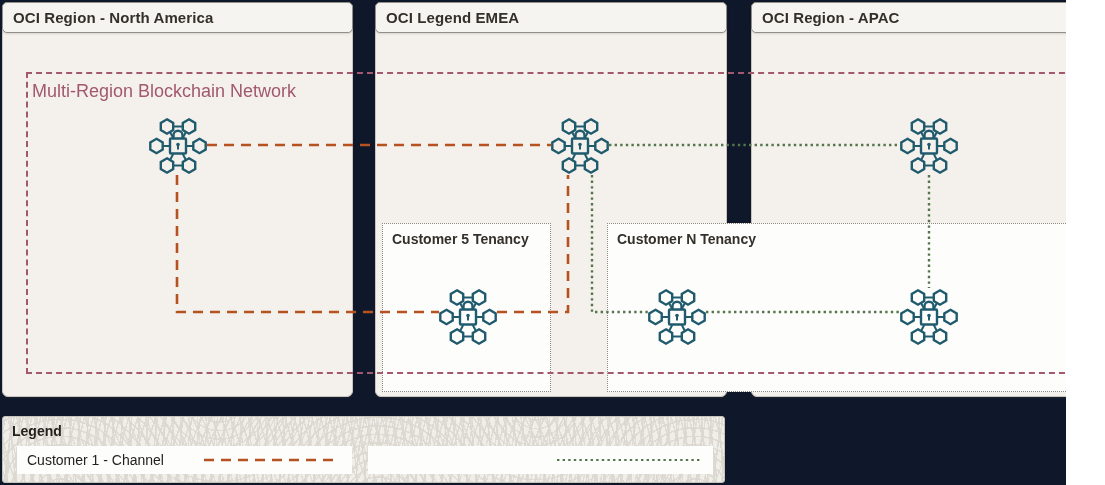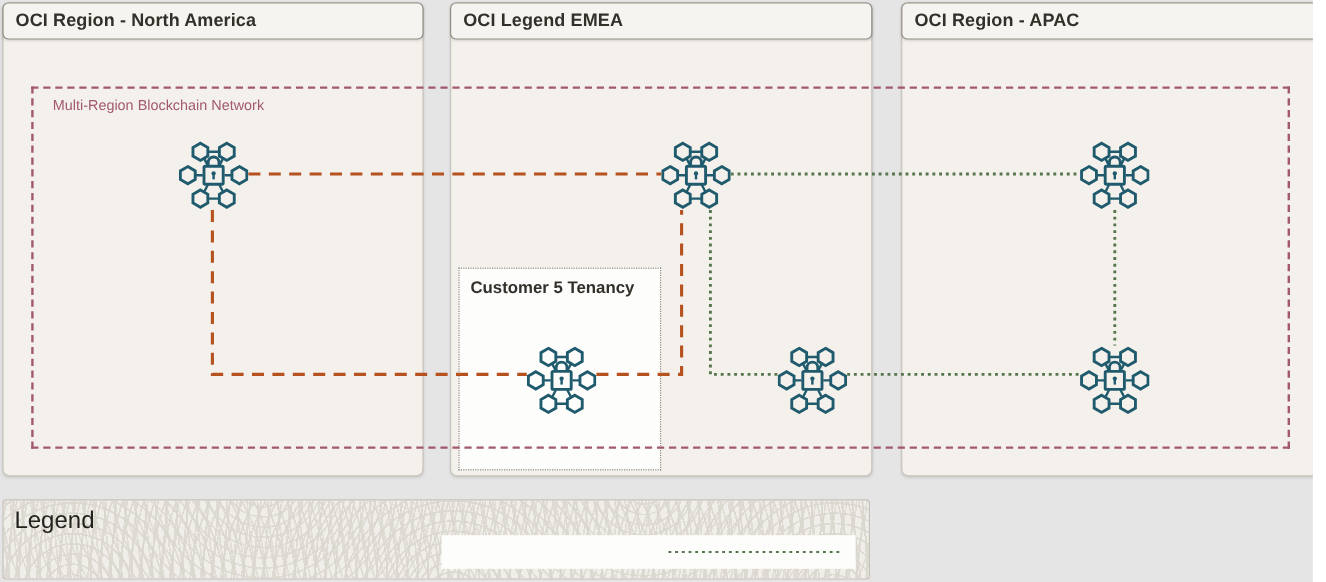--- a/index.html
+++ b/index.html
@@ -1,18 +1,18 @@
 <!DOCTYPE html>
 <html style="--channel-customer1: #b5521f; --channel-customern: #55754d; --network-border: #a2596f; --node-icon: #1f5a6d;"><head>
 <meta charset="utf-8">
 <style>
   html,body{margin:0;padding:0;background:#ffffff;}
   .canvas{
-    position:relative;width:1066px;height:485px;background:#e5e5e5;
-    font-family:"Liberation Sans",sans-serif;overflow:hidden;padding-left:28px;
+    position:relative;width:1066px;height:485px;background:#0f172a;
+    font-family:"Liberation Sans",sans-serif;overflow:hidden;
   }
   
   .region{
     position:absolute;top:2px;height:395px;
     background:#f4f1ec;border:1px solid #c9c5bc;border-radius:6px;
     box-shadow:0 1px 2px rgba(90,85,75,.18);
     box-sizing:border-box;
   }
   .region-tab{
     position:absolute;top:-1px;left:-1px;right:-1px;height:31px;
@@ -35,22 +35,22 @@
   .liveplex{left:8px;top:36px;width:1073px;height:165px;background:#fbfaf7;}
   .cust1{left:382px;top:223px;width:169px;height:169px;background:#fdfdfc;}
   .custN{left:607px;top:223px;width:487px;height:169px;background:#fdfdfc;}
   
   .network{
     position:absolute;left:26px;top:72px;width:1049px;height:302px;
     border:2px dashed var(--network-border,#a2596f);box-sizing:border-box;
     pointer-events:none;
   }
   .network-title{
-    position:absolute;top:7px;left:16px;
-    font-size:12px;font-weight:500;color:var(--network-border,#a2596f);
+    position:absolute;top:7px;left:4px;
+    font-size:18px;font-weight:500;color:var(--network-border,#a2596f);
     white-space:nowrap;
   }
   
   .wires{position:absolute;left:0;top:0;pointer-events:none;}
   .ch1{stroke:var(--channel-customer1,#b5521f);stroke-width:2.6;stroke-dasharray:10 7;fill:none;}
   .chN{stroke:var(--channel-customern,#55754d);stroke-width:2.4;stroke-dasharray:2.4 3.2;fill:none;}
   
   .node{position:absolute;width:58px;height:58px;}
   .bc-shape{stroke:var(--node-icon,#1f5a6d);stroke-width:2.4;fill:none;}
   .bc-link{stroke:var(--node-icon,#1f5a6d);stroke-width:2;fill:none;}
@@ -64,21 +64,21 @@
   .legend::before{
     content:"";position:absolute;inset:0;opacity:.55;
     background-image:
       repeating-radial-gradient(circle at 8% 120%,rgba(200,196,186,0) 0 7px,rgba(200,196,186,.8) 7px 8.5px),
       repeating-radial-gradient(circle at 30% -30%,rgba(200,196,186,0) 0 7px,rgba(200,196,186,.7) 7px 8.5px),
       repeating-radial-gradient(circle at 52% 130%,rgba(200,196,186,0) 0 7px,rgba(200,196,186,.8) 7px 8.5px),
       repeating-radial-gradient(circle at 74% -20%,rgba(200,196,186,0) 0 7px,rgba(200,196,186,.7) 7px 8.5px),
       repeating-radial-gradient(circle at 96% 120%,rgba(200,196,186,0) 0 7px,rgba(200,196,186,.8) 7px 8.5px);
   }
   .legend-title{
-    position:absolute;top:6px;left:9px;font-weight:normal;font-size:20px;color:#24221e;
+    position:absolute;top:6px;left:9px;font-weight:bold;font-size:14px;color:#24221e;
   }
   .legend-item{
     position:absolute;top:29px;height:28px;background:#fdfdfc;
     display:flex;align-items:center;box-sizing:border-box;padding:0 10px;
   }
   .legend-item-1{left:14px;width:335px;}
   .legend-item-2{left:365px;width:345px;}
   .legend-label{font-size:14px;color:#24221e;white-space:nowrap;}
   .legend-line{margin-left:auto;display:block;}
 </style>
@@ -128,20 +128,23 @@
   <div class="region reg-apac">
     <div class="region-tab">
       <span>OCI Region - APAC</span>
     </div>
   </div>
 
 
   <div class="dotted-box cust1">
     <div class="box-title">Customer 5 Tenancy</div>
   </div>
+  <div class="dotted-box custN">
+    <div class="box-title">Customer N Tenancy</div>
+  </div>
 
   <div class="network">
     <div class="network-title">Multi-Region Blockchain Network</div>
   </div>
 
   <svg class="wires" width="1105" height="485">
     <path class="ch1" d="M207 145 H551"></path>
     <path class="ch1" d="M177 175 V312 H439"></path>
     <path class="ch1" d="M497 312 H568 V175"></path>
     <path class="chN" d="M609 145 H900"></path>
@@ -164,20 +167,26 @@
     </svg>
   <svg class="node" viewBox="0 0 58 58" style="left:648px;top:288px">
       <use href="#bcnode"></use>
     </svg>
   <svg class="node" viewBox="0 0 58 58" style="left:900px;top:288px">
       <use href="#bcnode"></use>
     </svg>
 
   <div class="legend">
     <div class="legend-title">Legend</div>
+    <div class="legend-item legend-item-1">
+      <span class="legend-label">Customer 1 - Channel</span>
+      <svg class="legend-line" width="140" height="8">
+        <line class="ch1" x1="2" y1="4" x2="138" y2="4"></line>
+      </svg>
+    </div>
     <div class="legend-item legend-item-2">
       <svg class="legend-line" width="148" height="8">
         <line class="chN" x1="2" y1="4" x2="146" y2="4" style="stroke-width:1.8"></line>
       </svg>
     </div>
   </div>
 
 </div>
 
 </body></html>

